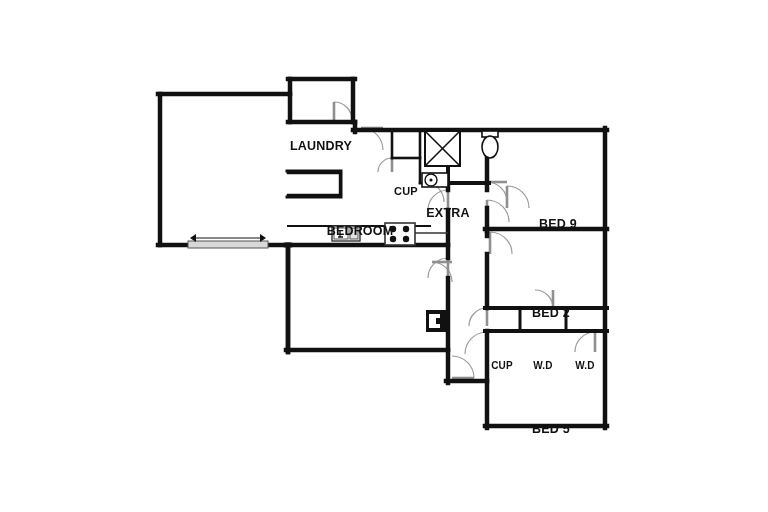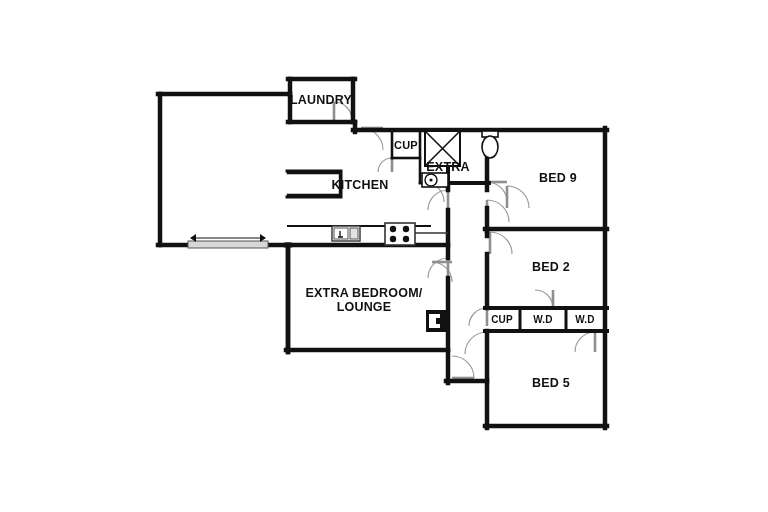--- a/index.html
+++ b/index.html
@@ -29,20 +29,21 @@
   .room-label {
     position: absolute;
     color: #111111;
     font-weight: bold;
     text-align: center;
     line-height: 1.12;
     letter-spacing: 0.2px;
     white-space: pre-line;
     transform: translate(-50%, -50%);
     pointer-events: none;
+    margin-top: 46px;
   }
   .lbl-lg   { font-size: 13.5px; }
   .lbl-md   { font-size: 12.5px; }
   .lbl-sm   { font-size: 11px; }
   .lbl-xs   { font-size: 10px; }
 </style>
 </head>
 <body>
 
 <div id="plan-root">
@@ -256,34 +257,32 @@
         <rect x="429" y="314" width="11" height="14" fill="#ffffff"></rect>
         <rect x="436" y="318" width="6" height="6" fill="#111111"></rect>
       </g>
 
     </g>
   </svg>
 
 
   <div class="room-label lbl-md" style="left:321px; top:100px;">LAUNDRY</div>
 
-  <div class="room-label lbl-md" style="left:360px; top:185px;">KITCHEN</div>
+  <div class="room-label lbl-md" style="left:360px; top:185px;">BEDROOM</div>
 
   <div class="room-label lbl-sm" style="left:406px; top:145px;">CUP</div>
 
   <div class="room-label lbl-md" style="left:448px; top:167px;">EXTRA</div>
 
   <div class="room-label lbl-md" style="left:558px; top:178px;">BED 9</div>
 
   <div class="room-label lbl-md" style="left:551px; top:267px;text-align:center;">BED 2</div>
 
   <div class="room-label lbl-md" style="left:551px; top:383px;">BED 5</div>
 
-  <div class="room-label lbl-md" style="left:364px; top:300px;">EXTRA BEDROOM/
-LOUNGE</div>
 
   <div class="room-label lbl-xs" style="left:502px; top:320px;">CUP</div>
 
   <div class="room-label lbl-xs" style="left:543px; top:320px;">W.D</div>
 
   <div class="room-label lbl-xs" style="left:585px; top:320px;">W.D</div>
 
 </div>
 
 </body></html>

